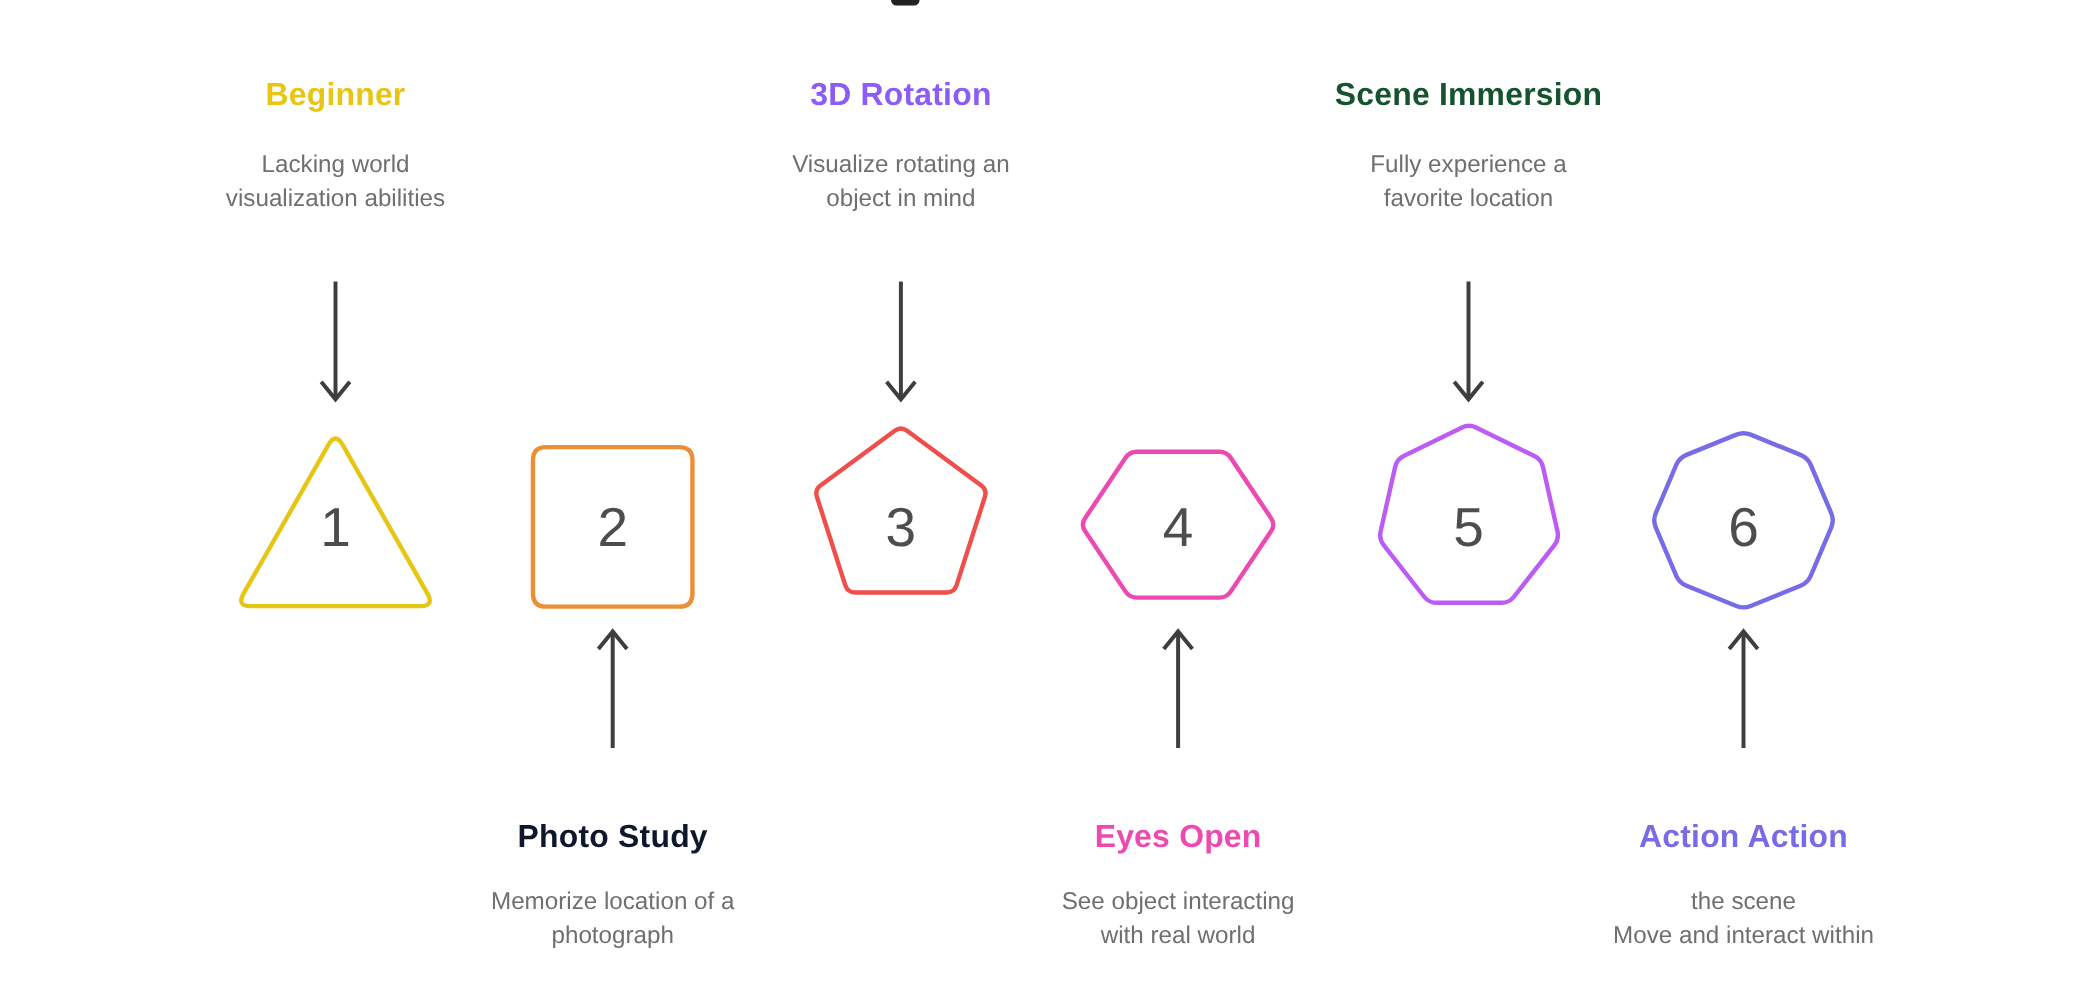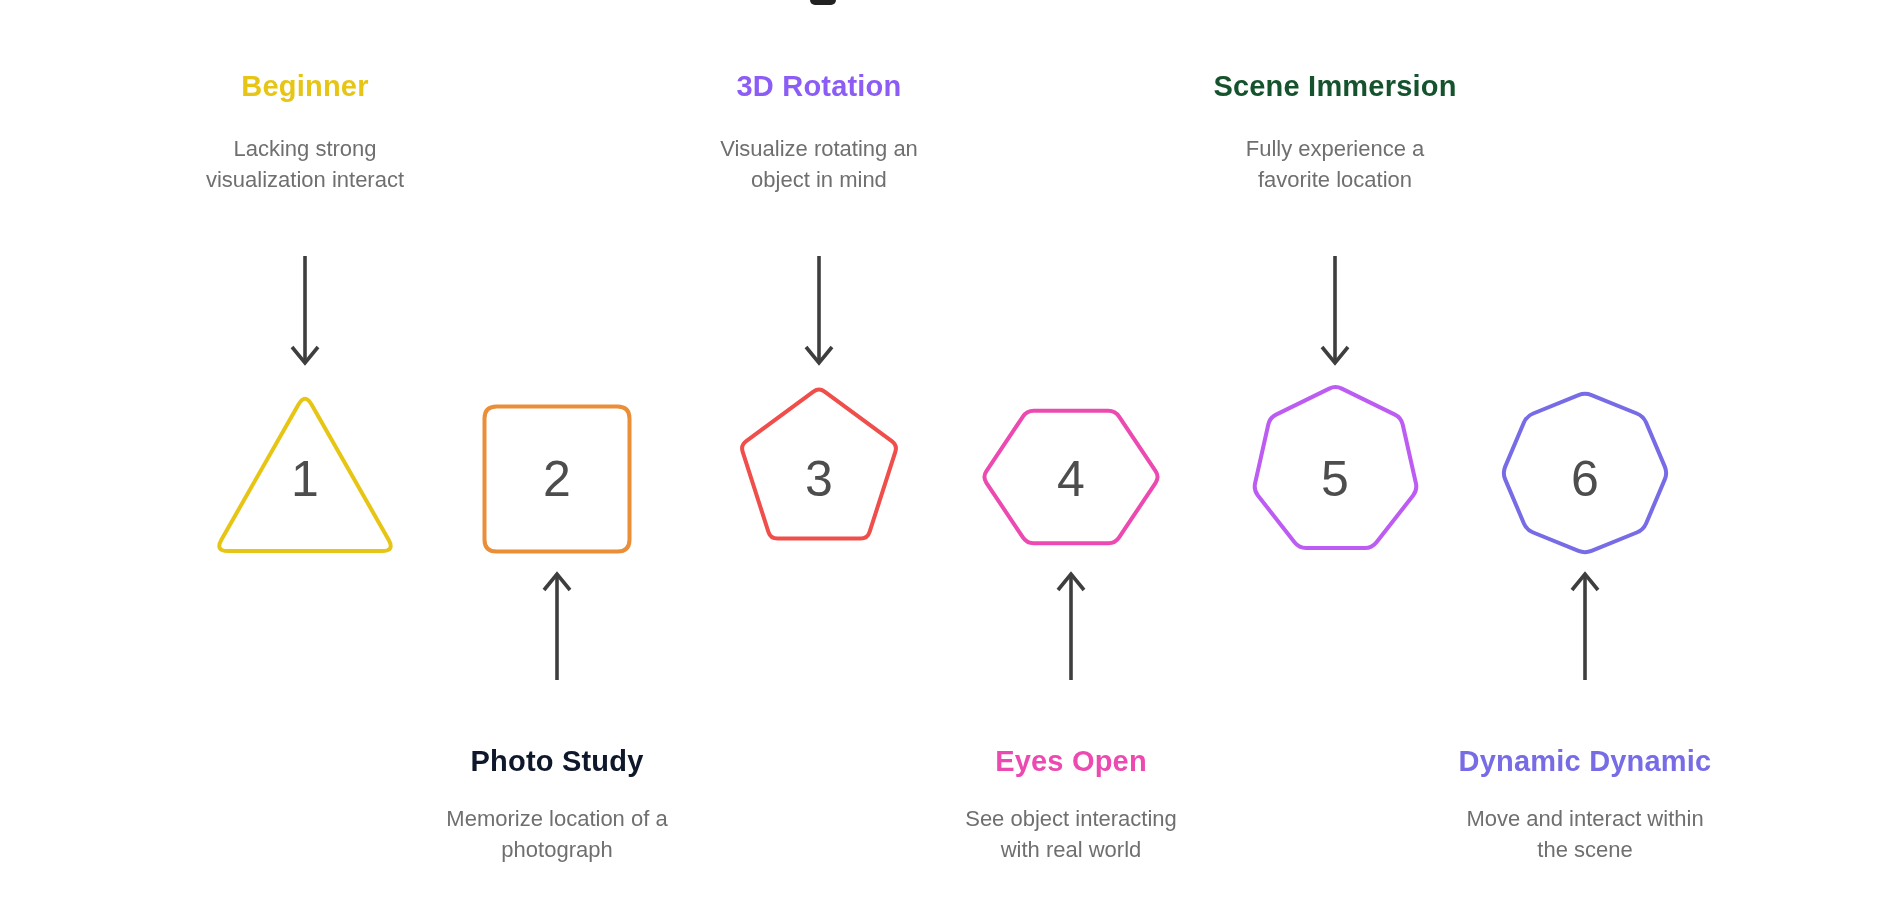--- a/index.html
+++ b/index.html
@@ -44,22 +44,22 @@
 </head>
 <body>
 
 <div class="canvas">
 
   <div class="crop-frag"></div>
 
   <div class="col c1">
     <div class="title top" style="color: rgb(231, 197, 20);">Beginner</div>
     <div class="desc top">
-      <span>Lacking strong</span>
-      <span>visualization interact</span>
+      <span>Lacking world</span>
+      <span>visualization abilities</span>
     </div>
     <svg class="arrow down" viewBox="0 0 40 120" fill="none">
       <path d="M20 6 L20 110" stroke-width="3.6" stroke="#3E3E3E"></path>
       <path d="M7 97 L20 113 L33 97" stroke-width="3.6" fill="none" stroke="#3E3E3E"></path>
     </svg>
     <svg class="shape-svg" viewBox="0 0 190 168" width="190" height="168" style="left: -95px; top: 388px;">
         <path d="M88.6 16.3 Q95.0 5.0 101.4 16.3 L178.6 151.7 Q185.0 163.0 172.0 163.0 L18.0 163.0 Q5.0 163.0 11.4 151.7 Z" fill="none" stroke="#E7C514" stroke-width="4" stroke-linejoin="round"></path>
       </svg>
     <span class="num">1</span>
   </div>
@@ -130,20 +130,20 @@
 
   <div class="col c6">
     <svg class="shape-svg" viewBox="0 0 172 168" width="172" height="168" style="left: -86px; top: 389px;">
         <path d="M79.5 6.1 Q86.0 3.5 92.5 6.1 L137.8 24.5 Q144.3 27.1 147.1 33.5 L165.8 77.6 Q168.5 84.0 165.8 90.4 L147.1 134.5 Q144.3 140.9 137.8 143.5 L92.5 161.9 Q86.0 164.5 79.5 161.9 L34.2 143.5 Q27.7 140.9 24.9 134.5 L6.2 90.4 Q3.5 84.0 6.2 77.6 L24.9 33.5 Q27.7 27.1 34.2 24.5 Z" fill="none" stroke="#776CE6" stroke-width="4" stroke-linejoin="round"></path>
       </svg>
     <span class="num">6</span>
     <svg class="arrow up" viewBox="0 0 40 120" fill="none">
       <path d="M20 114 L20 10" stroke-width="3.6" stroke="#3E3E3E"></path>
       <path d="M7 24 L20 8 L33 24" stroke-width="3.6" fill="none" stroke="#3E3E3E"></path>
     </svg>
-    <div class="title bottom" style="color: rgb(119, 108, 230);">Dynamic Dynamic</div>
+    <div class="title bottom" style="color: rgb(119, 108, 230);">Action Action</div>
     <div class="desc bottom">
+      <span>the scene</span>
       <span>Move and interact within</span>
-      <span>the scene</span>
     </div>
   </div>
 
 </div>
 
 </body></html>

